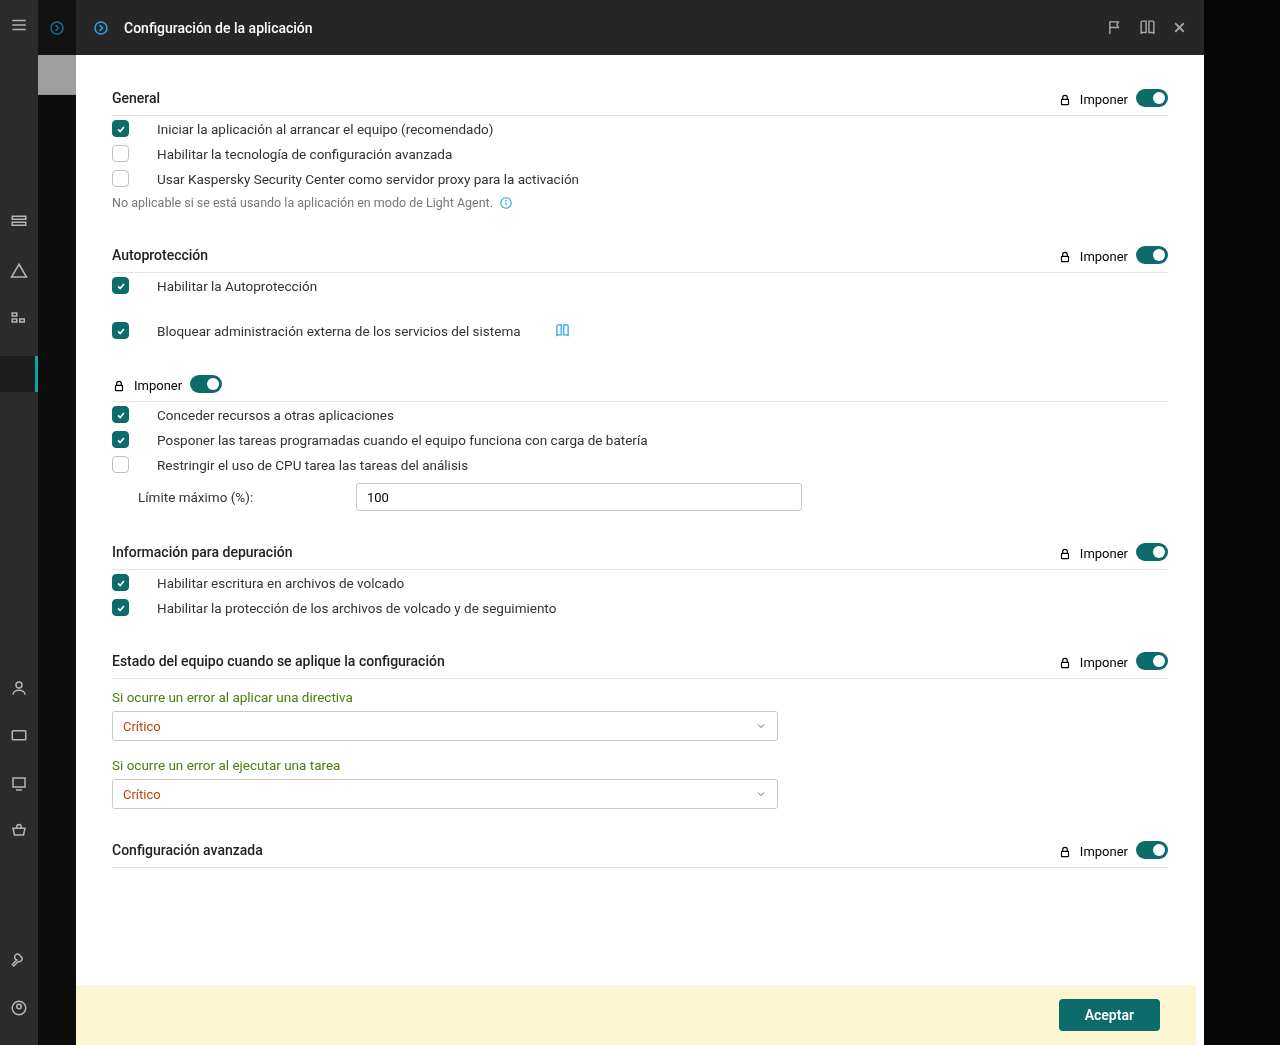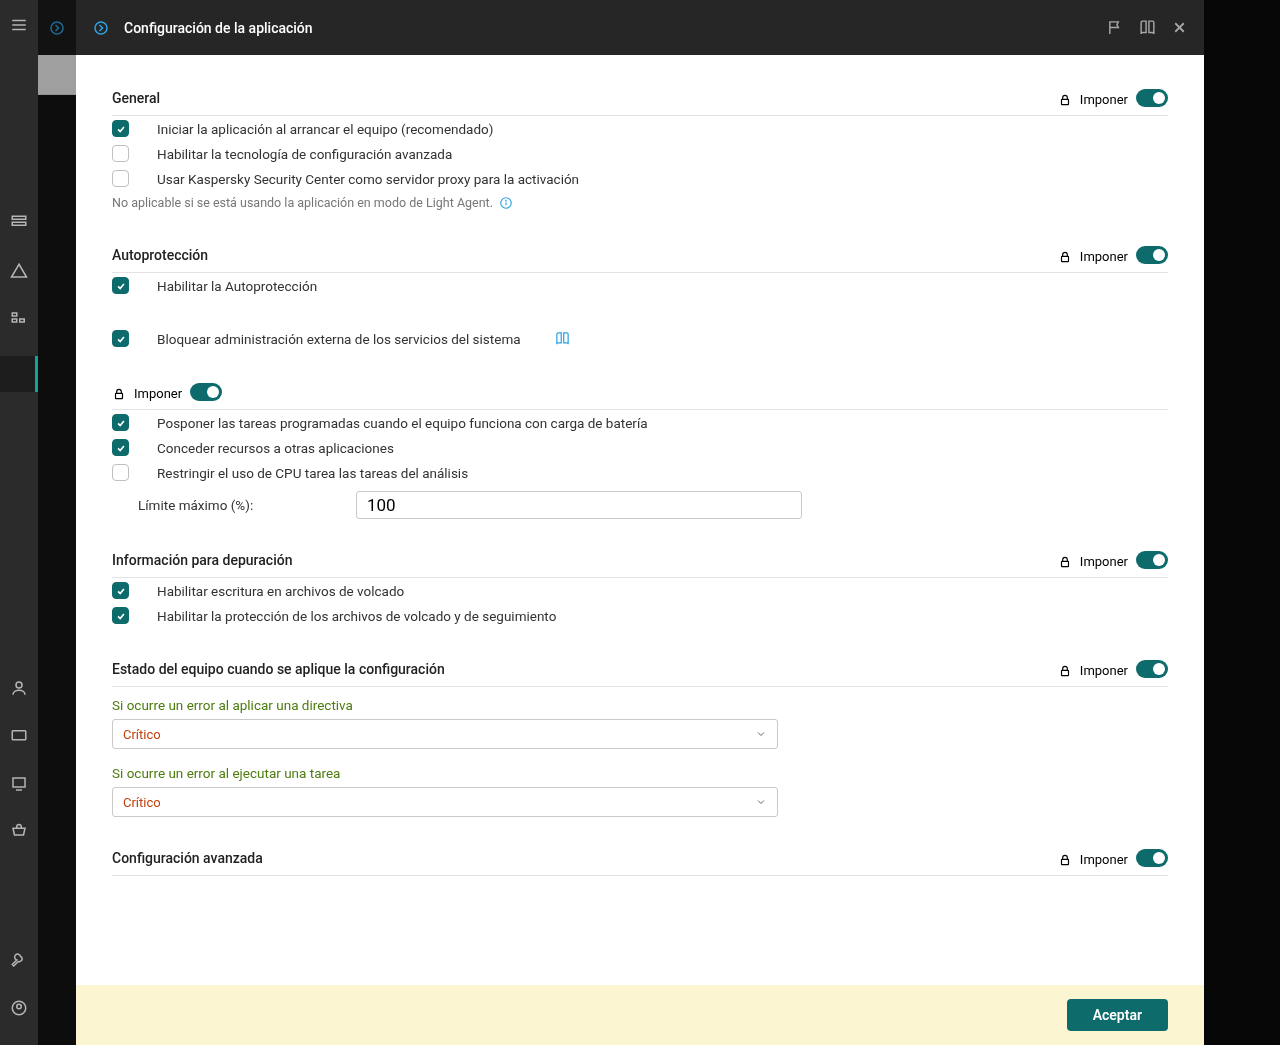--- a/index.html
+++ b/index.html
@@ -37,28 +37,28 @@
   .chk { width:17px; height:17px; border-radius:4px; border:1.5px solid #c0c0c0; background:#fff; display:flex; align-items:center; justify-content:center; flex-shrink:0; cursor:pointer;}
   .chk.checked { background:#0d6b6b; border-color:#0d6b6b;}
   .chk .tick { width:10px; height:10px; color:#fff; display:none;}
   .chk.checked .tick { display:block;}
   .note { font-size:12.5px; color:#777; padding:4px 0; display:flex; align-items:center; gap:6px;}
   .info-icon { width:14px; height:14px; color:#2aa4e5;}
   .book-icon { width:15px; height:15px; color:#2aa4e5; margin-left:6px;}
   
   .field-row { display:flex; align-items:center; margin-top:6px; margin-left:26px;}
   .field-row label { width:218px; font-size:13.5px; color:#333;}
-  .field-row input[type="text"] { width:446px; height:28px; border:1px solid #c9c9c9; border-radius:3px; padding:0 10px; font-size:17px;}
+  .field-row input[type="text"] { width:446px; height:28px; border:1px solid #c9c9c9; border-radius:3px; padding:0 10px; font-size:13px;}
   
   .drop-block { margin-top:10px;}
   .drop-block .dlabel { font-size:13.5px; color:#4d7c0f; margin-bottom:6px;}
   .drop { width:666px; height:30px; border:1px solid #c9c9c9; border-radius:3px; background:#fff; padding:0 10px; display:flex; align-items:center; justify-content:space-between; font-size:13px; color:#c2410c; cursor:pointer;}
   .drop .chev { color:#666; }
   
-  .panel-footer { position:absolute; left:0; right:0; bottom:0; height:60px; background:#fcf5d1; display:flex; align-items:center; justify-content:flex-end; padding:0 36px; z-index:25;}
+  .panel-footer { position:absolute; left:0; right:8px; bottom:0; height:60px; background:#fcf5d1; display:flex; align-items:center; justify-content:flex-end; padding:0 36px; z-index:25;}
   .btn-primary { background:#0d6b6b; color:#fff; border:none; border-radius:4px; padding:8px 26px; font-size:14px; font-weight:600; cursor:pointer;}
   
   svg { display:block; }
 </style>
 </head>
 <body>
 
 <div class="sidebar-left">
   <div class="ico">
       <svg viewBox="0 0 24 24" width="18" height="18" fill="none" stroke="currentColor" stroke-width="2">
@@ -228,21 +228,21 @@
       <div class="chk-row">
         <div class="chk checked">
             <span class="tick">
               <svg viewBox="0 0 24 24" width="10" height="10" fill="none" stroke="currentColor" stroke-width="4">
                 <polyline points="5,13 10,18 19,7"></polyline>
               </svg>
             </span>
           </div>
         <span>Habilitar la Autoprotección</span>
       </div>
-      <div class="chk-row" style="margin-top:28px">
+      <div class="chk-row" style="margin-top:20px">
         <div class="chk checked">
             <span class="tick">
               <svg viewBox="0 0 24 24" width="10" height="10" fill="none" stroke="currentColor" stroke-width="4">
                 <polyline points="5,13 10,18 19,7"></polyline>
               </svg>
             </span>
           </div>
         <span>Bloquear administración externa de los servicios del sistema</span>
         <span class="book-icon">
             <svg viewBox="0 0 24 24" width="15" height="15" fill="none" stroke="currentColor" stroke-width="2">
@@ -266,31 +266,31 @@
         </div>
       </div>
       <div class="chk-row">
         <div class="chk checked">
             <span class="tick">
               <svg viewBox="0 0 24 24" width="10" height="10" fill="none" stroke="currentColor" stroke-width="4">
                 <polyline points="5,13 10,18 19,7"></polyline>
               </svg>
             </span>
           </div>
+        <span>Conceder recursos a otras aplicaciones</span>
+      </div>
+      <div class="chk-row">
+        <div class="chk checked">
+            <span class="tick">
+              <svg viewBox="0 0 24 24" width="10" height="10" fill="none" stroke="currentColor" stroke-width="4">
+                <polyline points="5,13 10,18 19,7"></polyline>
+              </svg>
+            </span>
+          </div>
         <span>Posponer las tareas programadas cuando el equipo funciona con carga de batería</span>
-      </div>
-      <div class="chk-row">
-        <div class="chk checked">
-            <span class="tick">
-              <svg viewBox="0 0 24 24" width="10" height="10" fill="none" stroke="currentColor" stroke-width="4">
-                <polyline points="5,13 10,18 19,7"></polyline>
-              </svg>
-            </span>
-          </div>
-        <span>Conceder recursos a otras aplicaciones</span>
       </div>
       <div class="chk-row">
         <div class="chk"></div>
         <span>Restringir el uso de CPU tarea las tareas del análisis</span>
       </div>
       <div class="field-row">
         <label>Límite máximo (%):</label>
         <input type="text" value="100" style="">
       </div>
     </div>

